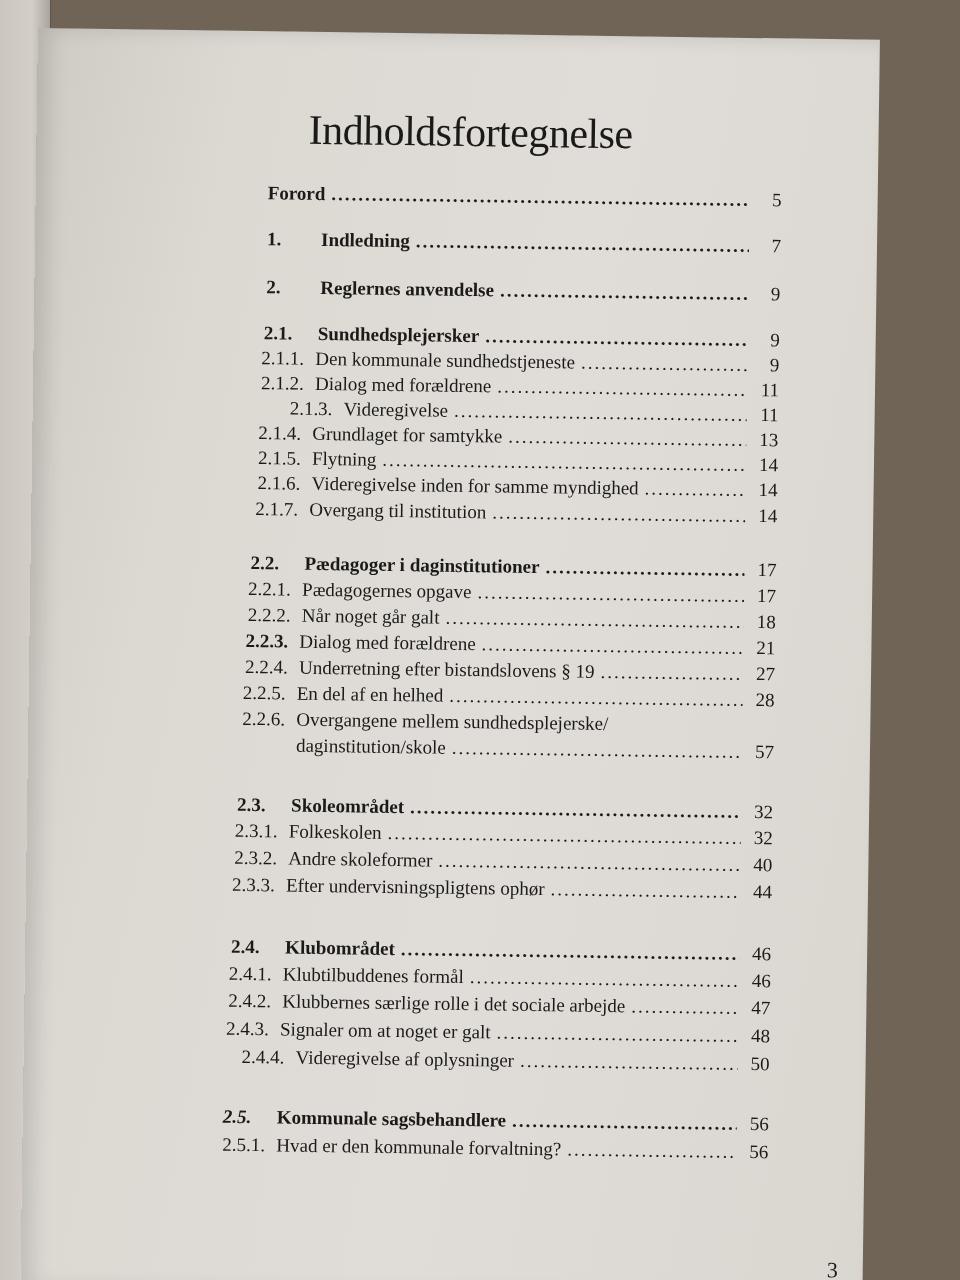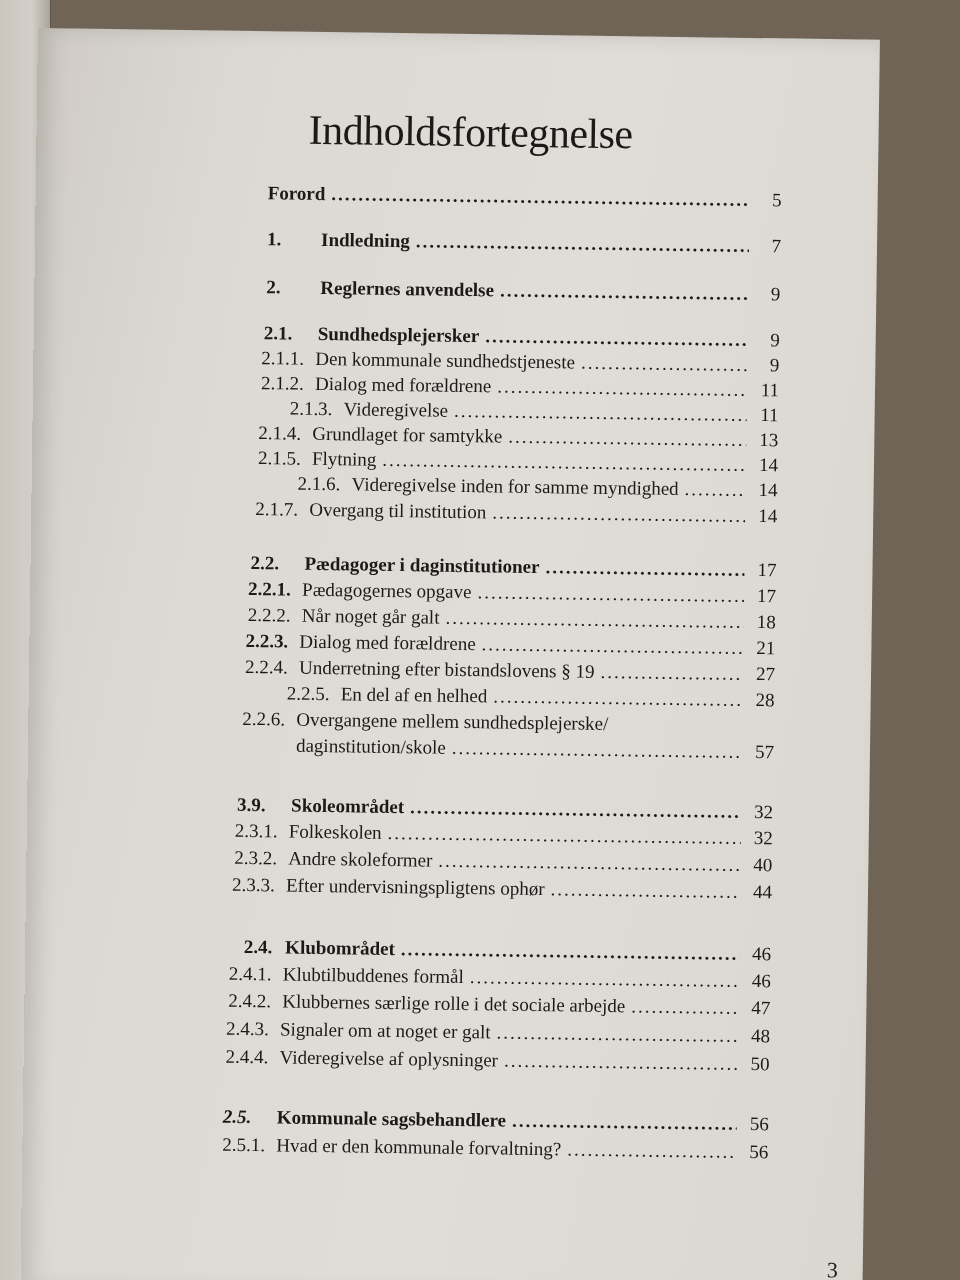--- a/index.html
+++ b/index.html
@@ -93,39 +93,39 @@
         <span class="dots"></span>
         <span class="page-no" style="width: 26px;">13</span>
       </div>
       <div class="entry" style="top: 415px; left: 226px; width: 520px;">
         <span class="num" style="width: 54px;">2.1.5.</span>
         <span class="label">Flytning</span>
         <span class="dots"></span>
         <span class="page-no" style="width: 26px;">14</span>
       </div>
       <div class="entry" style="top: 440px; left: 226px; width: 520px;">
-        <span class="num" style="width: 54px; margin-left: 40px;">2.1.6.</span>
+        <span class="num" style="width: 54px;">2.1.6.</span>
         <span class="label">Videregivelse inden for samme myndighed</span>
         <span class="dots"></span>
         <span class="page-no" style="width: 26px;">14</span>
       </div>
       <div class="entry" style="top: 466px; left: 224px; width: 522px;">
         <span class="num" style="width: 54px;">2.1.7.</span>
         <span class="label">Overgang til institution</span>
         <span class="dots"></span>
         <span class="page-no" style="width: 26px;">14</span>
       </div>
       <div class="entry bold" style="top: 520px; left: 220px; width: 526px;">
         <span class="num" style="width: 54px;">2.2.</span>
         <span class="label">Pædagoger i daginstitutioner</span>
         <span class="dots"></span>
         <span class="page-no" style="width: 26px;">17</span>
       </div>
       <div class="entry" style="top: 546px; left: 218px; width: 528px;">
-        <span class="num" style="width: 54px; font-weight: bold;">2.2.1.</span>
+        <span class="num" style="width: 54px;">2.2.1.</span>
         <span class="label">Pædagogernes opgave</span>
         <span class="dots"></span>
         <span class="page-no" style="width: 26px;">17</span>
       </div>
       <div class="entry" style="top: 572px; left: 218px; width: 528px;">
         <span class="num" style="width: 54px;">2.2.2.</span>
         <span class="label">Når noget går galt</span>
         <span class="dots"></span>
         <span class="page-no" style="width: 26px;">18</span>
       </div>
@@ -135,37 +135,37 @@
         <span class="dots"></span>
         <span class="page-no" style="width: 26px;">21</span>
       </div>
       <div class="entry" style="top: 624px; left: 216px; width: 530px;">
         <span class="num" style="width: 54px;">2.2.4.</span>
         <span class="label">Underretning efter bistandslovens § 19</span>
         <span class="dots"></span>
         <span class="page-no" style="width: 26px;">27</span>
       </div>
       <div class="entry" style="top: 650px; left: 214px; width: 532px;">
-        <span class="num" style="width: 54px; margin-left: 44px;">2.2.5.</span>
+        <span class="num" style="width: 54px;">2.2.5.</span>
         <span class="label">En del af en helhed</span>
         <span class="dots"></span>
         <span class="page-no" style="width: 26px;">28</span>
       </div>
       <div class="entry" style="top: 676px; left: 214px; width: 532px;">
         <span class="num" style="width: 54px; font-family: Liberation Serif, serif;">2.2.6.</span>
         <span class="label">Overgangene mellem sundhedsplejerske/</span>
       </div>
       <div class="entry" style="top: 702px; left: 268px; width: 478px;">
         <span class="num" style="width: 0px;"></span>
         <span class="label">daginstitution/skole</span>
         <span class="dots"></span>
         <span class="page-no" style="width: 26px;">57</span>
       </div>
       <div class="entry bold" style="top: 762px; left: 210px; width: 536px;">
-        <span class="num" style="width: 54px;">3.9.</span>
+        <span class="num" style="width: 54px;">2.3.</span>
         <span class="label">Skoleområdet</span>
         <span class="dots"></span>
         <span class="page-no" style="width: 26px;">32</span>
       </div>
       <div class="entry" style="top: 788px; left: 208px; width: 538px;">
         <span class="num" style="width: 54px;">2.3.1.</span>
         <span class="label">Folkeskolen</span>
         <span class="dots"></span>
         <span class="page-no" style="width: 26px;">32</span>
       </div>
@@ -175,21 +175,21 @@
         <span class="dots"></span>
         <span class="page-no" style="width: 26px;">40</span>
       </div>
       <div class="entry" style="top: 842px; left: 206px; width: 540px;">
         <span class="num" style="width: 54px;">2.3.3.</span>
         <span class="label">Efter undervisningspligtens ophør</span>
         <span class="dots"></span>
         <span class="page-no" style="width: 26px;">44</span>
       </div>
       <div class="entry bold" style="top: 904px; left: 206px; width: 540px;">
-        <span class="num" style="width: 54px; text-align: center;">2.4.</span>
+        <span class="num" style="width: 54px;">2.4.</span>
         <span class="label">Klubområdet</span>
         <span class="dots"></span>
         <span class="page-no" style="width: 26px;">46</span>
       </div>
       <div class="entry" style="top: 931px; left: 204px; width: 542px;">
         <span class="num" style="width: 54px;">2.4.1.</span>
         <span class="label">Klubtilbuddenes formål</span>
         <span class="dots"></span>
         <span class="page-no" style="width: 26px;">46</span>
       </div>
@@ -199,21 +199,21 @@
         <span class="dots"></span>
         <span class="page-no" style="width: 26px;">47</span>
       </div>
       <div class="entry" style="top: 986px; left: 202px; width: 544px;">
         <span class="num" style="width: 54px;">2.4.3.</span>
         <span class="label">Signaler om at noget er galt</span>
         <span class="dots"></span>
         <span class="page-no" style="width: 26px;">48</span>
       </div>
       <div class="entry" style="top: 1014px; left: 202px; width: 544px;">
-        <span class="num" style="width: 54px;">2.4.4.</span>
+        <span class="num" style="width: 54px; margin-left: 16px;">2.4.4.</span>
         <span class="label">Videregivelse af oplysninger</span>
         <span class="dots"></span>
         <span class="page-no" style="width: 26px;">50</span>
       </div>
       <div class="entry bold" style="top: 1074px; left: 200px; width: 546px;">
         <span class="num" style="width: 54px; font-style: italic;">2.5.</span>
         <span class="label">Kommunale sagsbehandlere</span>
         <span class="dots"></span>
         <span class="page-no" style="width: 26px;">56</span>
       </div>

